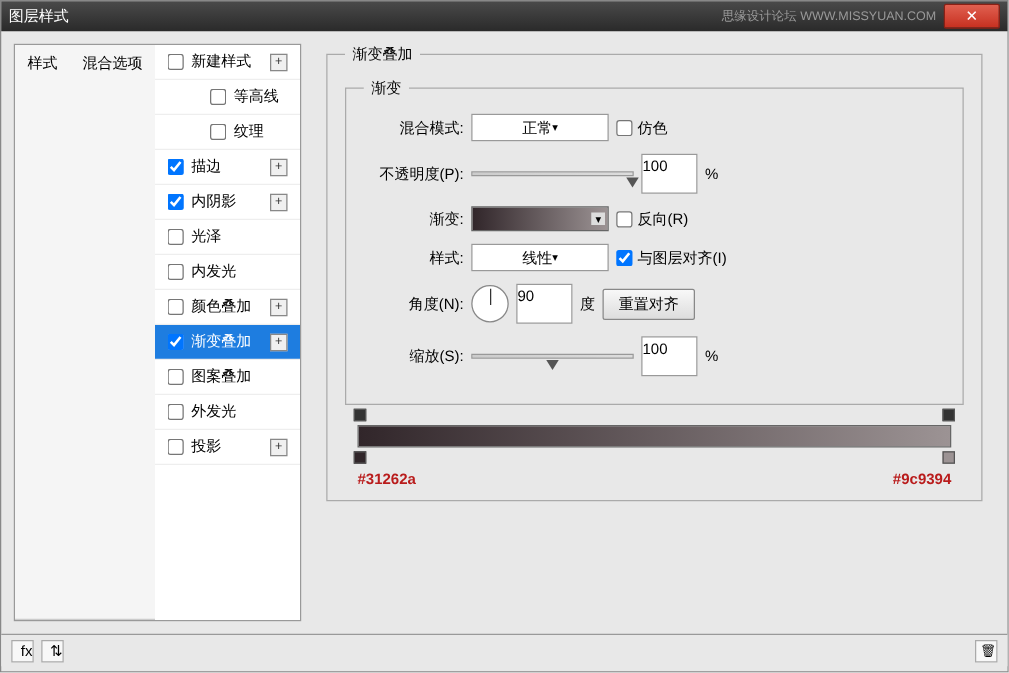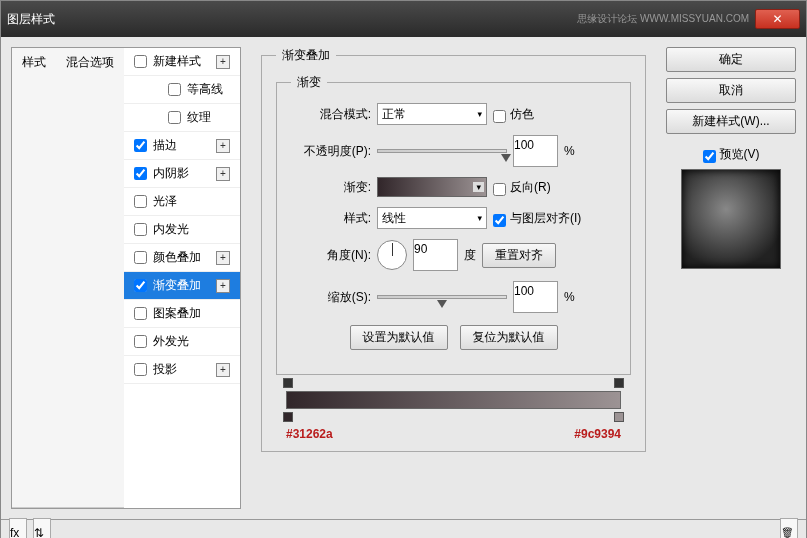--- a/index.html
+++ b/index.html
@@ -1,40 +1,40 @@
 <!DOCTYPE html>
 <html><head>
 <meta charset="utf-8">
 <style>
 *{box-sizing:border-box;margin:0;padding:0;font-family:"Microsoft YaHei",SimSun,sans-serif;font-size:12px}
 body{background:#e8e8e8;width:807px;height:538px;overflow:hidden}
 .window{width:807px;height:538px;background:#e8e8e8;border:1px solid #888}
-.titlebar{height:36px;background:linear-gradient(#4a4a4a,#2a2a2a);display:flex;align-items:center;color:#fff;padding:0 6px;position:relative}
+.titlebar{height:24px;background:linear-gradient(#4a4a4a,#2a2a2a);display:flex;align-items:center;color:#fff;padding:0 6px;position:relative}
 .titlebar-text{flex:1}
 .watermark{color:#999;font-size:10px;margin-right:6px}
 .close-btn{width:45px;height:20px;background:linear-gradient(#e06050,#c73020);border:1px solid #8b2015;border-radius:2px;display:flex;align-items:center;justify-content:center;color:#fff;cursor:pointer}
 .content{display:flex;padding:10px;gap:10px;height:calc(100% - 54px)}
 .left-panel{width:230px;background:#fff;border:1px solid #999;display:flex;flex-direction:row}
 .panel-header{padding:6px 10px;border-bottom:1px solid #ccc;background:#f5f5f5}
 .style-list{flex:1;overflow:auto}
 .style-item{display:flex;align-items:center;padding:5px 10px;border-bottom:1px solid #eee;cursor:pointer}
 .style-item.indent{padding-left:44px}
 .style-item.active{background:#1e7de0;color:#fff}
 .style-item input[type=checkbox]{margin-right:6px;width:13px;height:13px}
 .style-item .label{flex:1}
 .style-item .add-btn{width:14px;height:14px;border:1px solid #888;display:flex;align-items:center;justify-content:center;font-size:10px;background:#f0f0f0;text-align:center;line-height:12px;color:#333}
 .center-panel{flex:1;padding:0 10px}
 .fieldset{border:1px solid #aaa;padding:10px 14px;margin-bottom:8px;background:#e8e8e8}
 .legend{padding:0 6px;background:#e8e8e8}
 .inner-fieldset{border:1px solid #aaa;padding:12px 14px;background:#e8e8e8}
 .row{display:flex;align-items:center;margin-bottom:10px;gap:6px}
 .row .lbl{width:80px;text-align:right}
-.sel{flex:1;height:22px;border:1px solid #999;background:#fff;padding:0 4px;display:flex;align-items:center;justify-content:space-between;max-width:110px}
+.sel{flex:1;height:22px;border:1px solid #999;background:#fff;padding:0 4px;display:flex;align-items:center;justify-content:center;max-width:110px}
 .sel .arrow{font-size:9px}
-.cb{display:flex;align-items:flex-end;gap:4px}
+.cb{display:flex;align-items:center;gap:4px}
 .cb input{width:13px;height:13px}
 .slider{flex:1;height:4px;background:linear-gradient(90deg,#ccc,#ddd);position:relative;max-width:130px;border:1px solid #999}
 .slider .thumb{position:absolute;width:0;height:0;border-left:5px solid transparent;border-right:5px solid transparent;border-top:8px solid #555;top:4px}
 .num-input{width:45px;height:32px;border:1px solid #999;background:#fff;text-align:left;line-height:18px}
 .grad-preview{flex:1;height:20px;background:linear-gradient(90deg,#31262a,#9c9394);border:1px solid #666;max-width:110px;display:flex;align-items:center;justify-content:flex-end;padding-right:2px}
 .grad-preview .arrow{font-size:9px;background:#ddd;padding:0 3px}
 .angle-dial{width:30px;height:30px;border:1px solid #888;border-radius:50%;background:#fff;position:relative}
 .angle-dial::after{content:"";position:absolute;width:1px;height:13px;background:#333;left:50%;top:2px}
 .btn{padding:3px 12px;border:1px solid #888;background:linear-gradient(#f8f8f8,#ddd);cursor:pointer;border-radius:2px}
 .default-btns{display:flex;gap:12px;justify-content:center;margin:12px 0}
@@ -43,21 +43,21 @@
 .grad-stop{position:absolute;width:10px;height:10px;border:1px solid #555;bottom:-13px}
 .grad-stop.left{left:-3px;background:#31262a}
 .grad-stop.right{right:-3px;background:#9c9394}
 .grad-opstop{position:absolute;width:10px;height:10px;border:1px solid #555;top:-13px;background:#333}
 .grad-labels{display:flex;justify-content:space-between;margin:18px 10px 0;color:#b91c1c;font-weight:bold}
 .right-panel{width:130px;display:flex;flex-direction:column;gap:6px}
 .right-panel .btn{width:100%;text-align:center}
 .preview-box{margin-top:6px}
 .preview-img{width:100px;height:100px;margin:6px auto;background:radial-gradient(circle at 45% 40%,#888,#222 75%);border:1px solid #666;box-shadow:inset 0 0 8px #000}
 .bottom-bar{height:26px;border-top:1px solid #999;display:flex;align-items:center;padding:0 8px;gap:6px;background:#e8e8e8}
-.bottom-bar .icon{width:18px;height:30px;border:1px solid #aaa;display:flex;align-items:center;justify-content:flex-start;background:#f8f8f8;font-size:10px}
+.bottom-bar .icon{width:18px;height:18px;border:1px solid #aaa;display:flex;align-items:center;justify-content:flex-end;background:#f8f8f8;font-size:10px}
 </style>
 </head>
 <body>
 
 <div class="window">
   <div class="titlebar">
     <span class="titlebar-text">图层样式</span>
     <span class="watermark">思缘设计论坛 WWW.MISSYUAN.COM</span>
     <div class="close-btn">
         <span>✕</span>
@@ -187,52 +187,36 @@
 
           <div class="row">
             <span class="lbl">缩放(S):</span>
             <div class="slider">
                 <div class="thumb" style="left:calc(50% - 5px)"></div>
               </div>
             <div class="num-input">100</div>
             <span>%</span>
           </div>
 
-          <div class="default-btns">
-            <button class="btn">设置为默认值</button>
-            <button class="btn">复位为默认值</button>
-          </div>
         </fieldset>
 
         <div class="grad-editor">
           <div class="grad-opstop" style="left:-3px"></div>
           <div class="grad-opstop" style="right:-3px"></div>
           <div class="grad-bar"></div>
           <div class="grad-stop left"></div>
           <div class="grad-stop right"></div>
         </div>
         <div class="grad-labels">
           <span>#31262a</span>
           <span>#9c9394</span>
         </div>
       </fieldset>
     </div>
 
-    <div class="right-panel">
-      <button class="btn">确定</button>
-      <button class="btn">取消</button>
-      <button class="btn">新建样式(W)...</button>
-      <div class="preview-box">
-        <label class="cb" style="justify-content:center">
-            <input type="checkbox" checked="" style="">
-            <span>预览(V)</span>
-          </label>
-        <div class="preview-img"></div>
-      </div>
-    </div>
 
   </div>
 
   <div class="bottom-bar">
     <div class="icon">
         <span>fx</span>
       </div>
     <div class="icon">
         <span>⇅</span>
       </div>

